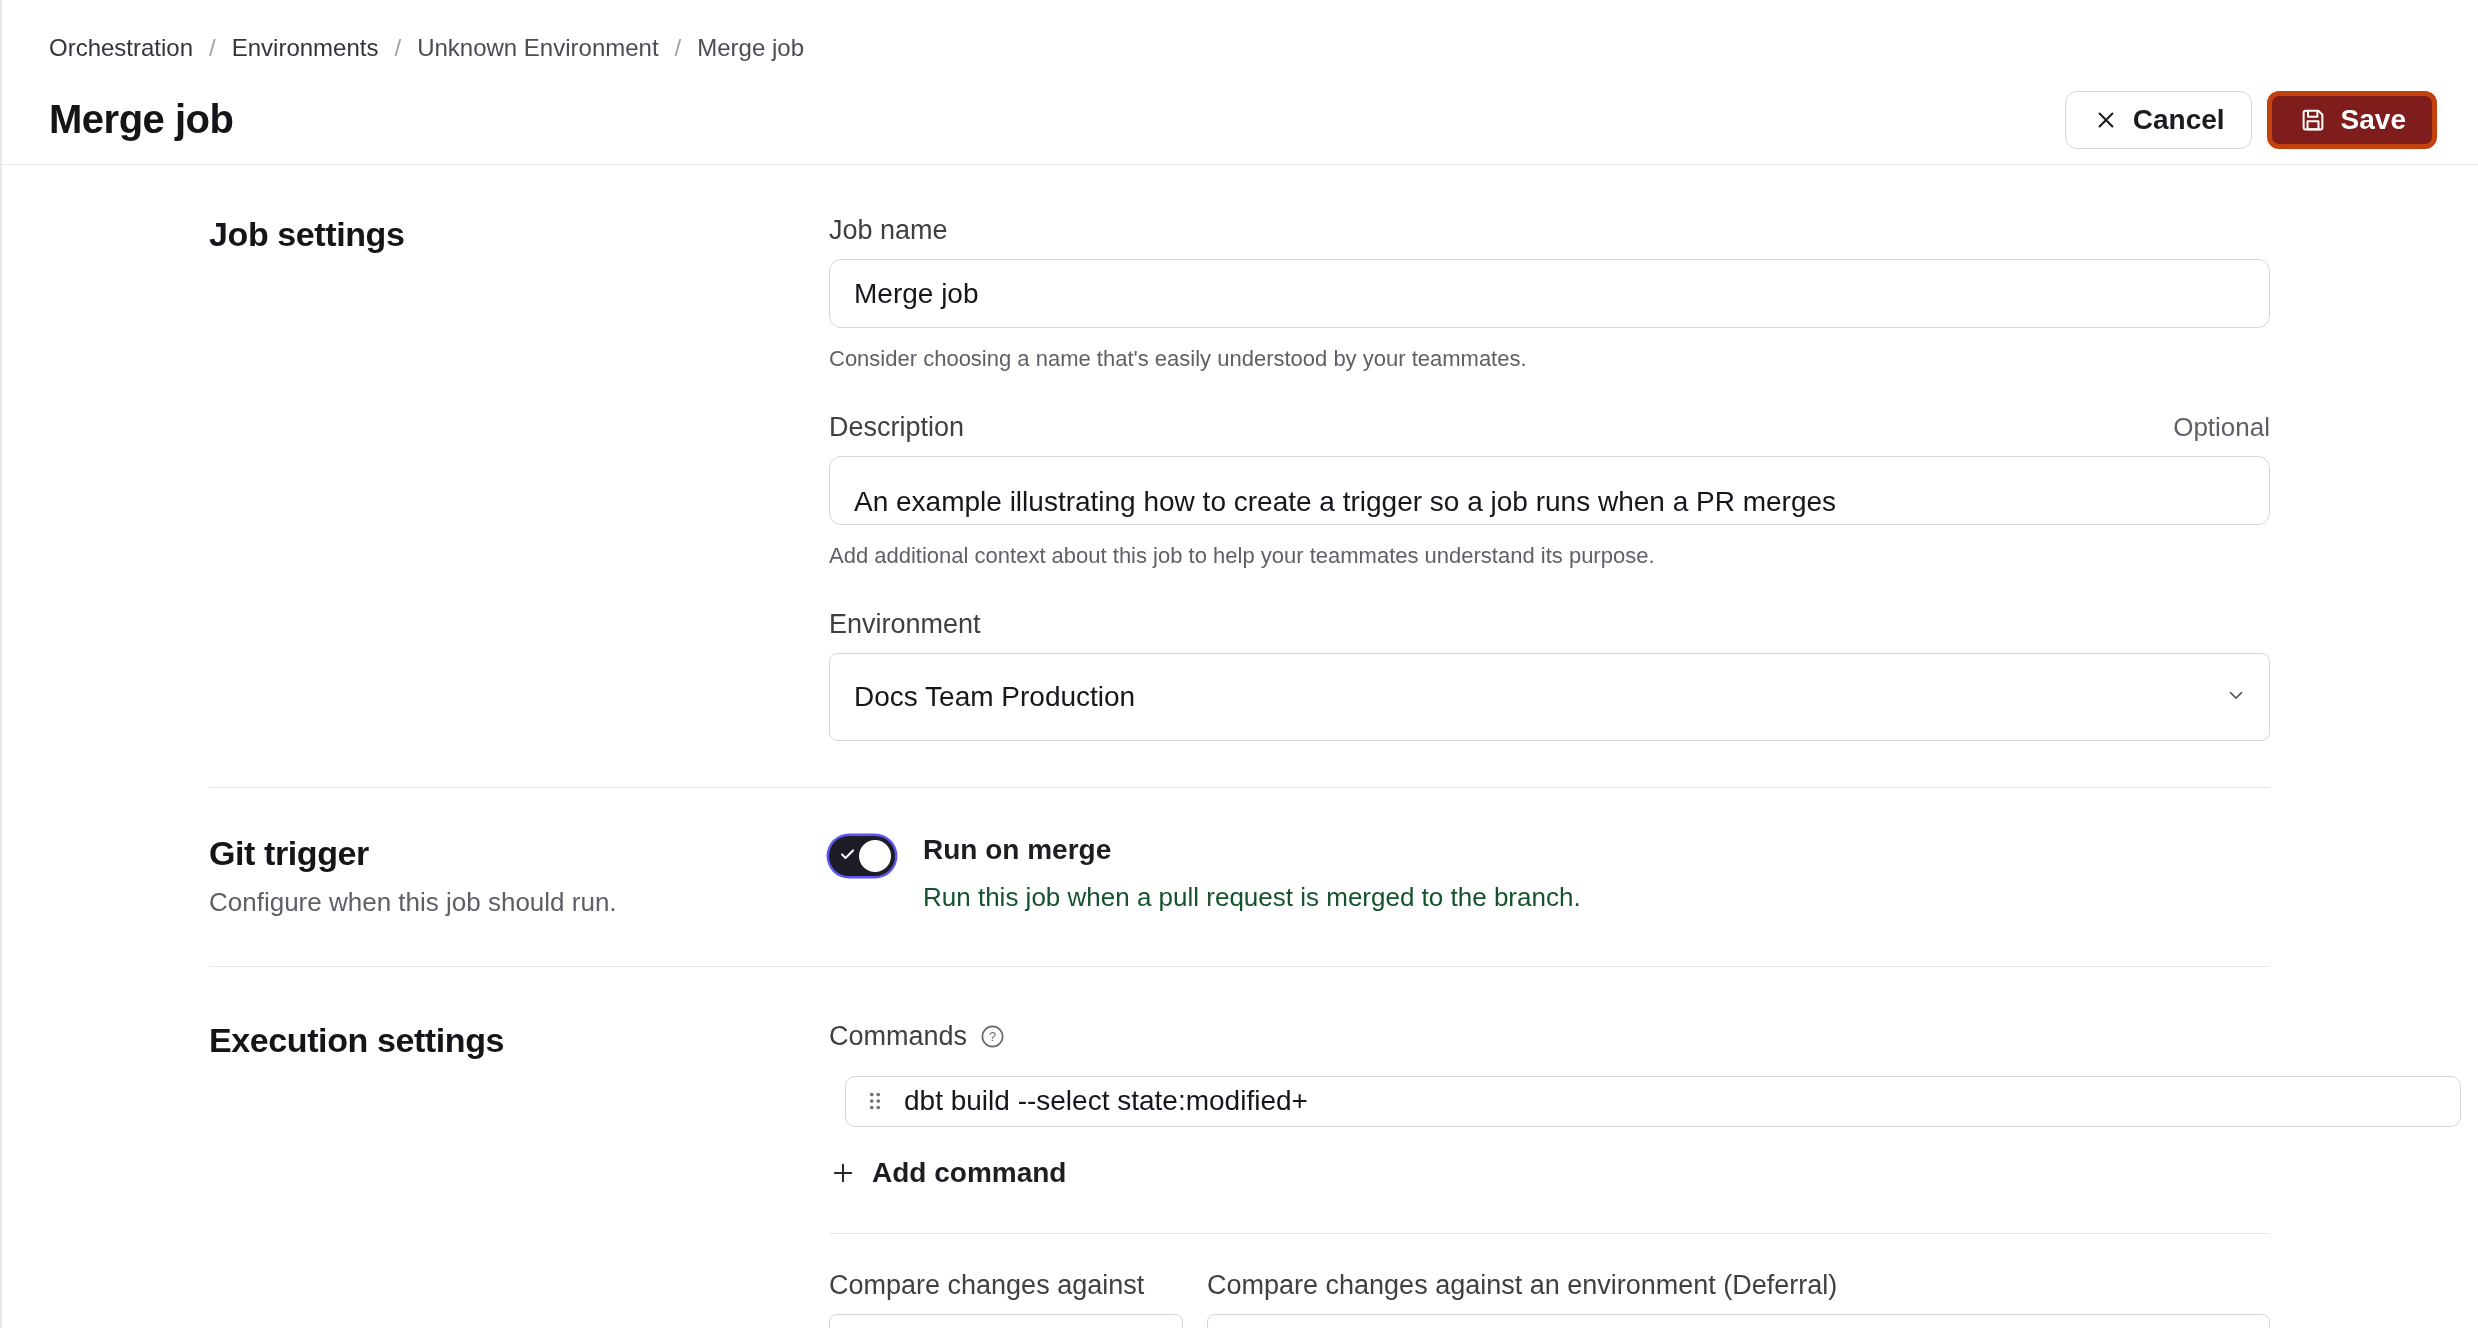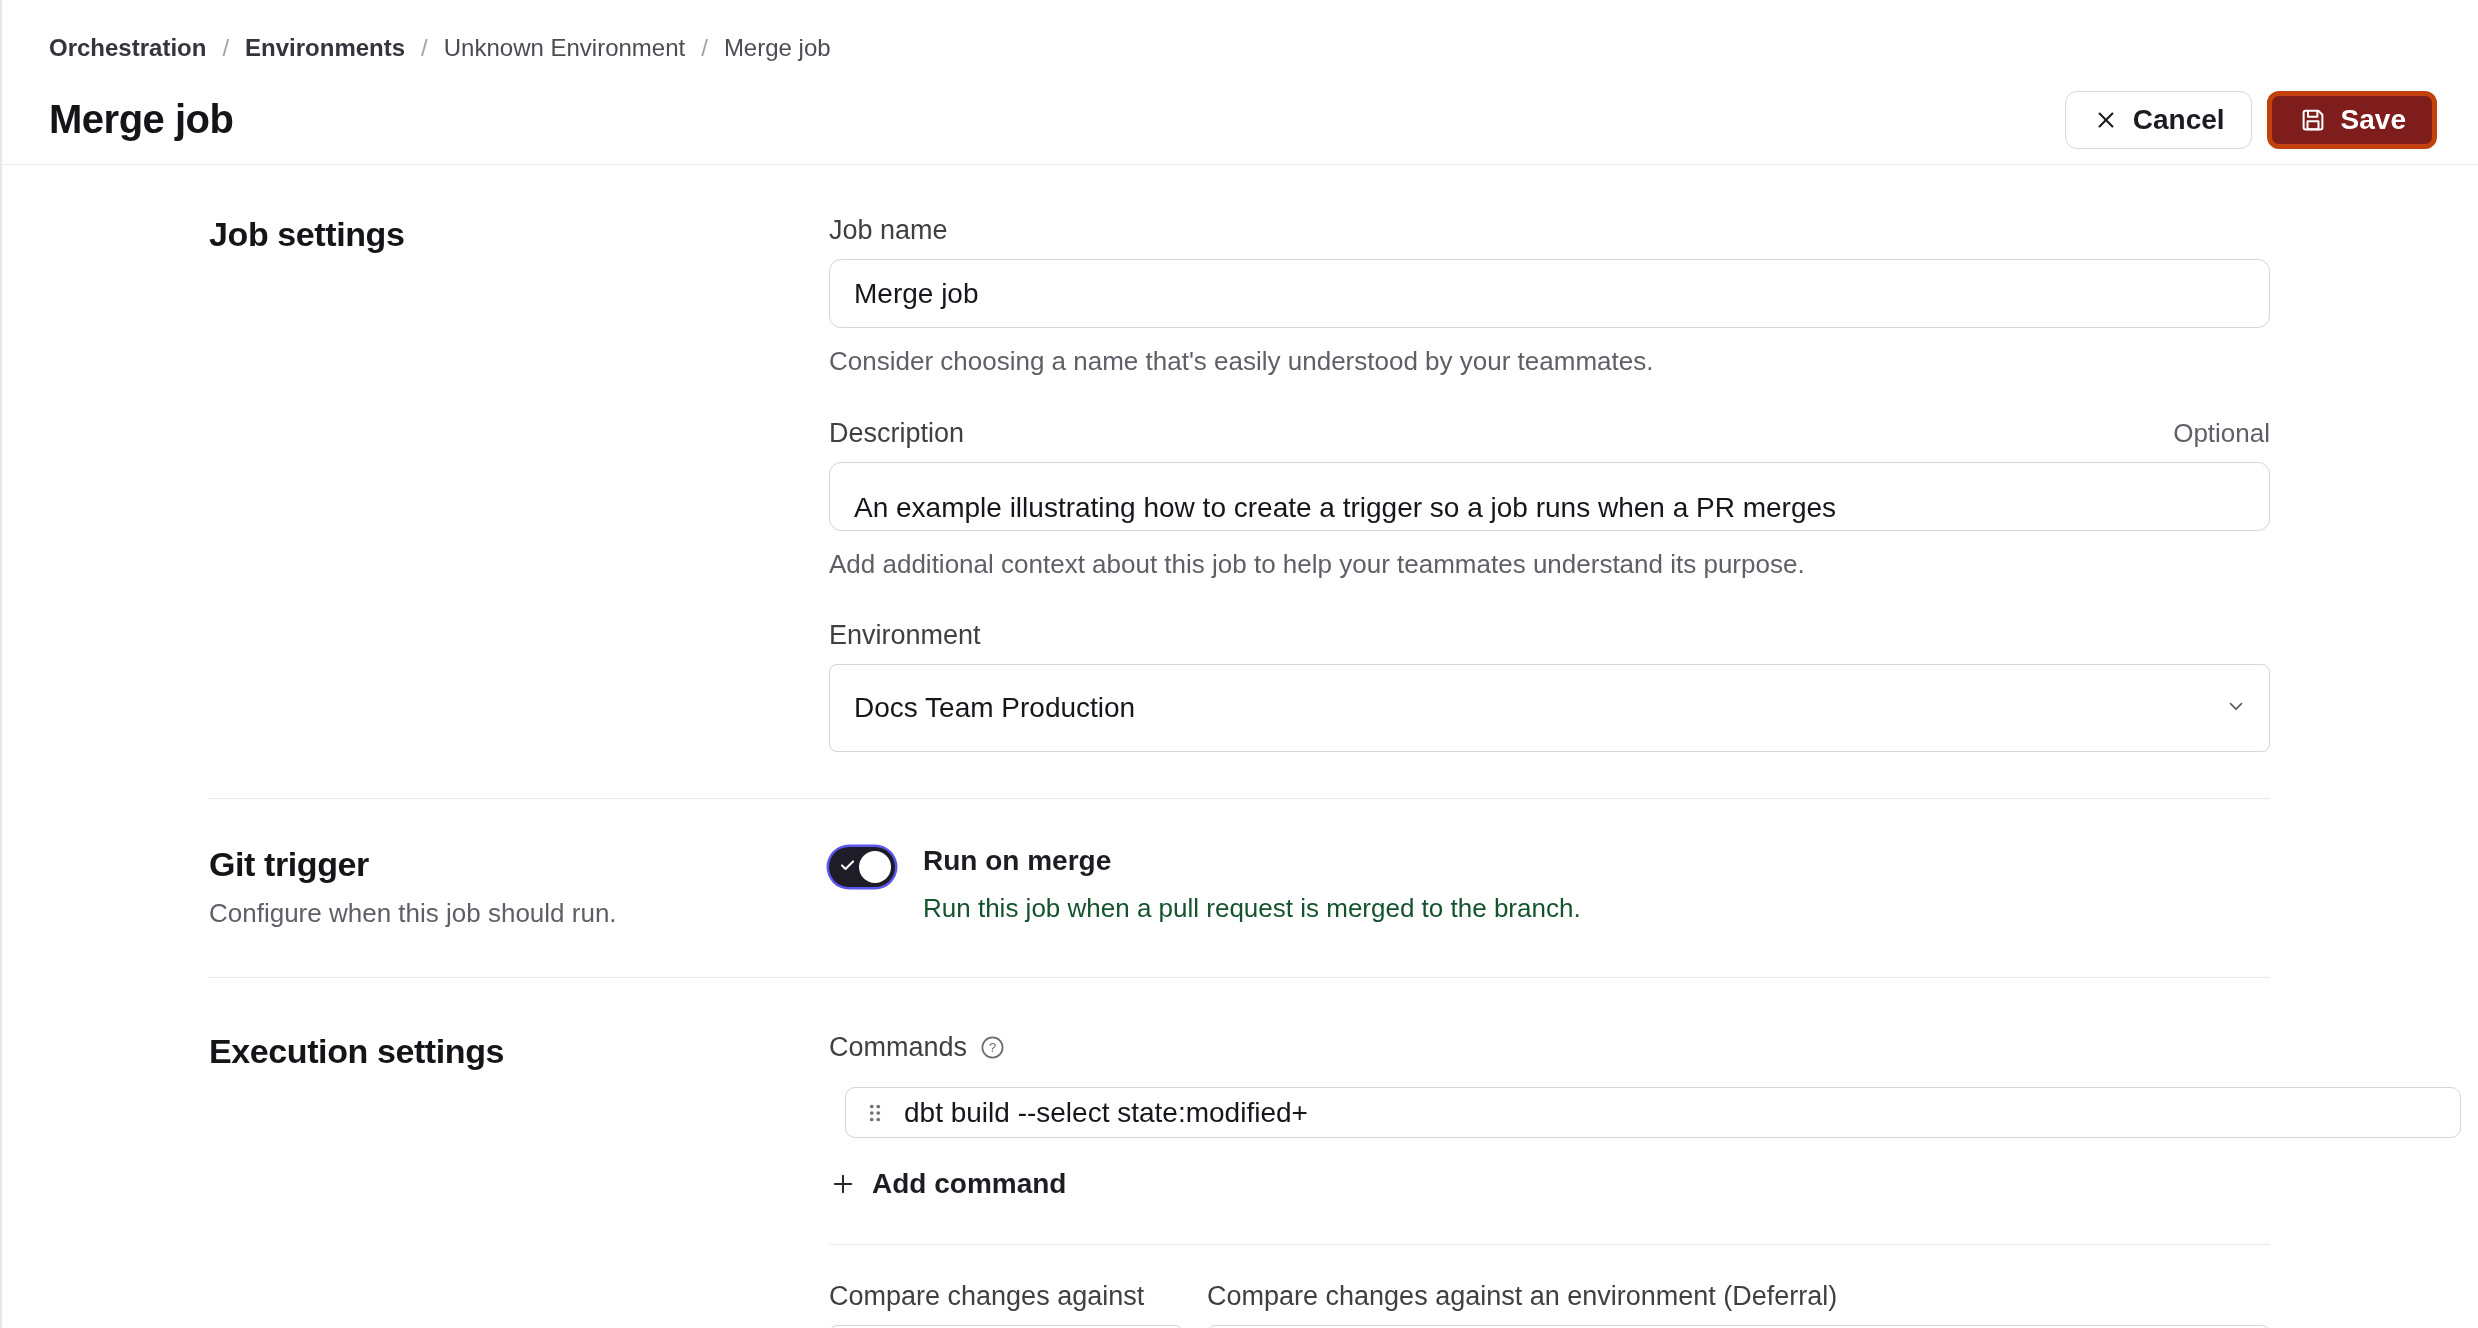--- a/index.html
+++ b/index.html
@@ -9,21 +9,21 @@
     background: #ffffff;
     color: #16161d;
     overflow: hidden;
     border-left: 2px solid #e7e7eb;
     -webkit-font-smoothing: antialiased;
   }
 
   
   .header { padding: 34px 41px 0 47px; border-bottom: 1px solid #ececf0; height: 165px; }
   .breadcrumb { display: flex; align-items: center; gap: 16px; font-size: 24px; line-height: 1.2; }
-  .crumb-link { color: #34343c; font-weight: 700; text-decoration: none; cursor: pointer; }
+  .crumb-link { color: #34343c; font-weight: 400; text-decoration: none; cursor: pointer; }
   .crumb-current { color: #4c4c55; font-weight: 500; }
   .crumb-sep { color: #a2a2aa; font-weight: 400; }
   .title-row { display: flex; align-items: center; justify-content: space-between; margin-top: 28px; }
   .page-title { font-size: 40px; font-weight: 700; letter-spacing: -0.5px; color: #141419; }
   .header-actions { display: flex; gap: 15px; }
   .btn {
     display: inline-flex; align-items: center; gap: 13px;
     height: 58px; padding: 0 26px; border-radius: 12px;
     font-size: 28px; font-weight: 600; cursor: pointer;
     font-family: inherit;
@@ -47,21 +47,21 @@
   .field:last-child { margin-bottom: 0; }
   .label-row { display: flex; justify-content: space-between; align-items: baseline; margin-bottom: 13px; }
   .field-label { font-size: 27px; font-weight: 400; color: #404040; }
   .optional-tag { font-size: 26px; font-weight: 400; color: #5f5f68; }
   .text-input, .text-area {
     width: 100%; height: 69px; border: 1px solid #d4d4da; border-radius: 12px;
     padding: 0 24px; font-size: 28px; color: #16161d; background: #fff;
     font-family: inherit; outline: none; display: block; resize: none;
   }
   .text-area { padding-top: 28px; line-height: 1.2; }
-  .hint { margin-top: 15px; font-size: 26px; color: #5f5f68; line-height: 1.45; }
+  .hint { margin-top: 15px; font-size: 22px; color: #5f5f68; line-height: 1.45; }
   .select {
     position: relative; width: 100%; height: 88px; border: 1px solid #d4d4da; border-radius: 8px;
     background: #fff; display: flex; align-items: center; padding: 0 60px 0 24px;
     font-size: 28px; color: #16161d; cursor: pointer;
   }
   .select .chevron { position: absolute; right: 22px; top: 50%; transform: translateY(-50%); }
 
   
   .toggle-row { display: flex; align-items: flex-start; }
   .toggle {

